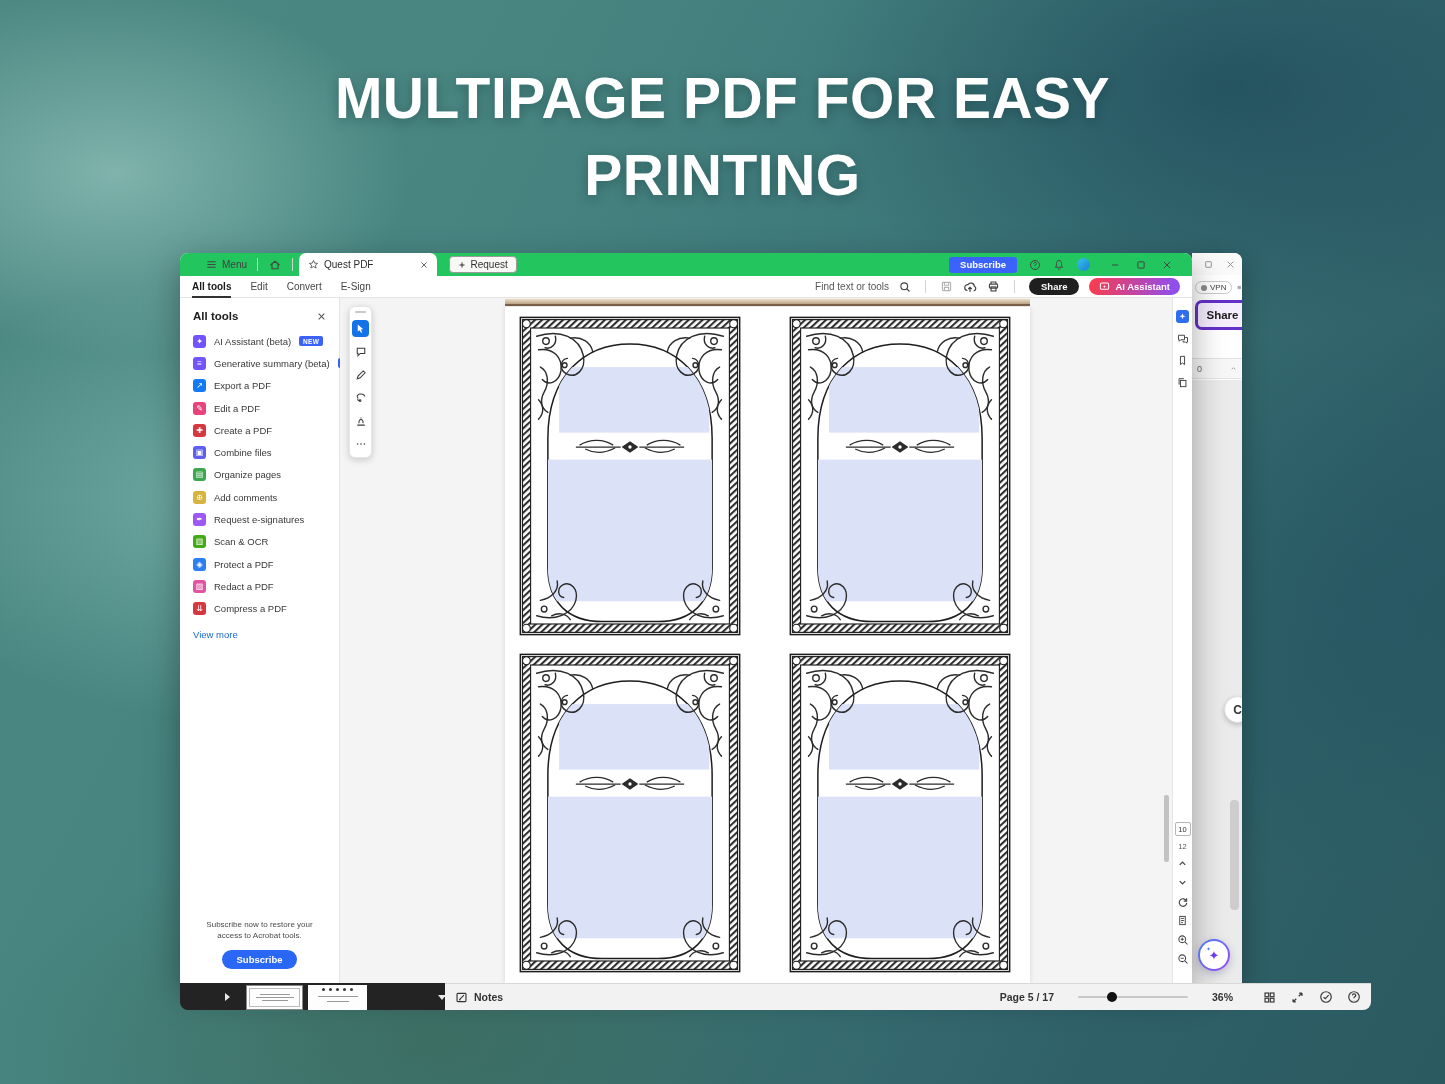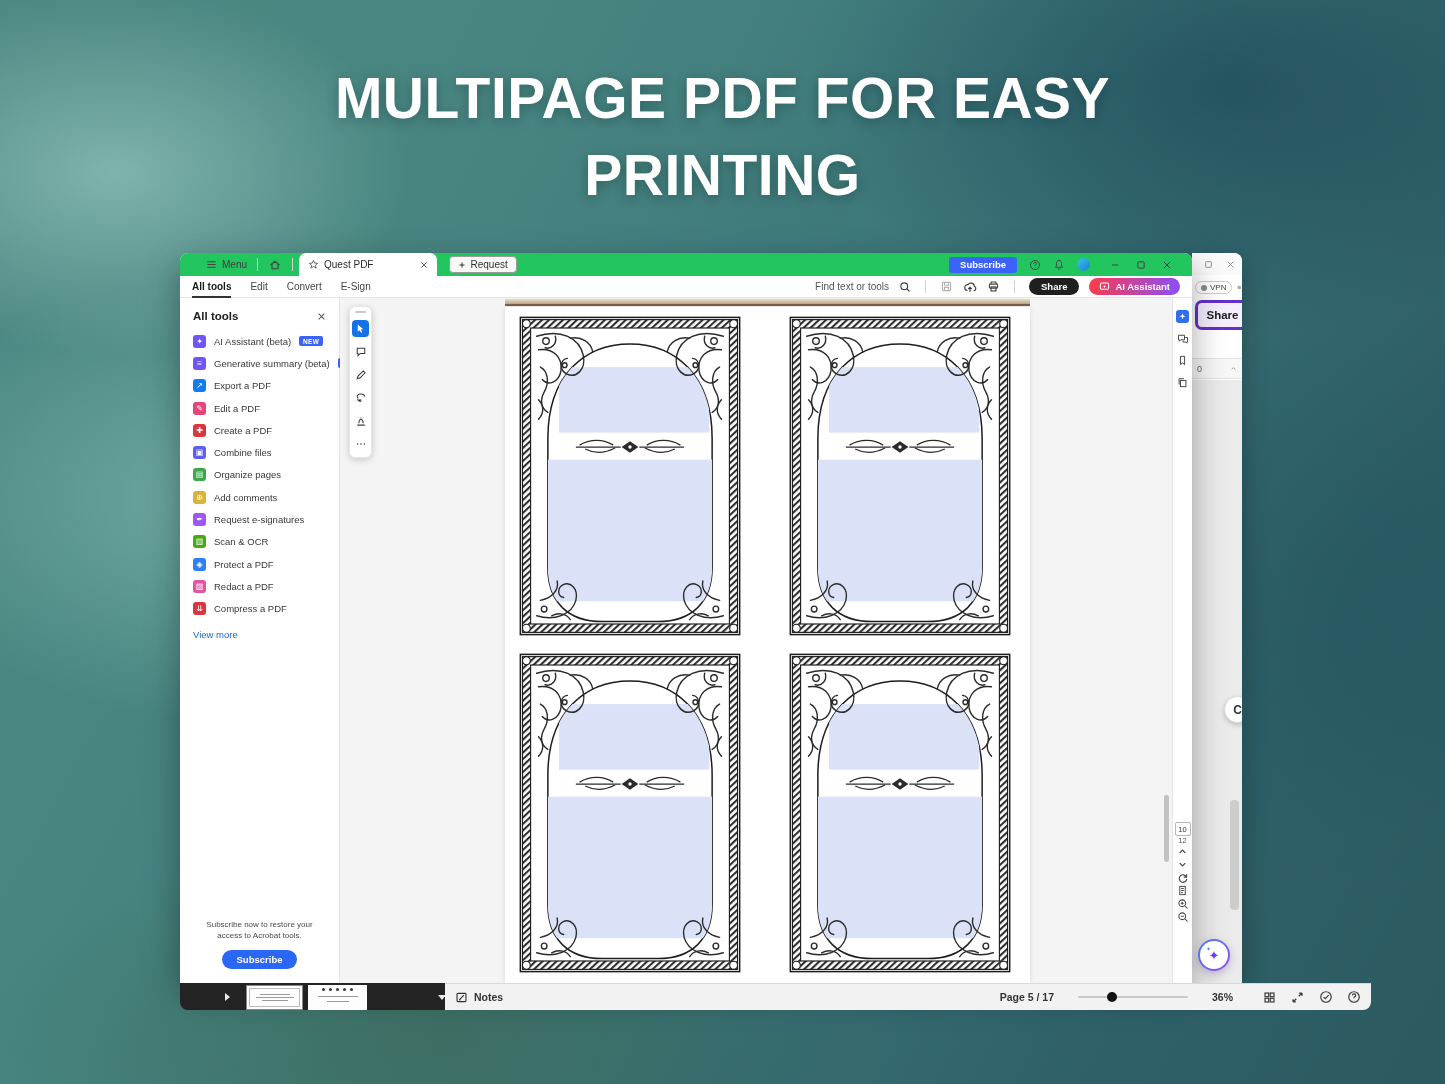--- a/index.html
+++ b/index.html
@@ -89,21 +89,21 @@
     box-shadow:0 2px 7px rgba(0,0,0,.18); display:flex; flex-direction:column; align-items:center; padding:4px 0 5px; gap:6px; }
   .q-handle { width:11px; height:2px; background:#c9c9c9; border-radius:1px; margin-bottom:1px; }
   .q-ic { width:17px; height:17px; display:flex; align-items:center; justify-content:center; color:#3b3b3b; }
   .q-ic.active { background:#1473e6; border-radius:4px; color:#fff; }
   .doc-scroll { position:absolute; left:824px; top:497px; width:5px; height:67px; background:#c2c2c2; border-radius:2px; }
   
   .rail { position:absolute; right:0; top:45px; width:20px; height:685px; background:#fff; border-left:1px solid #e6e6e6; }
   .rail-top { display:flex; flex-direction:column; align-items:center; gap:9px; padding-top:12px; }
   .rail-ic { width:13px; height:13px; display:flex; align-items:center; justify-content:center; color:#444; }
   .rail-ic.active { background:#2f6fef; border-radius:3px; color:#fff; }
-  .rail-bottom { position:absolute; left:0; right:0; top:524px; display:flex; flex-direction:column; align-items:center; }
+  .rail-bottom { position:absolute; left:0; right:0; top:524px; display:flex; flex-direction:column; align-items:center; gap:6px; }
   .page-box { width:16px; height:14px; border:1px solid #b5b5b5; border-radius:2px; font-size:7.5px; color:#333; display:flex; align-items:center; justify-content:center; }
   .page-total { font-size:7.5px; color:#555; }
   
   .tstrip { position:absolute; left:180px; top:983px; width:265px; height:27px; background:#232323; border-radius:0 0 0 8px; overflow:hidden; }
   .tri-r { position:absolute; left:45px; top:10px; width:0; height:0; border-top:4px solid transparent; border-bottom:4px solid transparent; border-left:5px solid #e8e8e8; }
   .tri-d { position:absolute; left:258px; top:12px; width:0; height:0; border-left:4px solid transparent; border-right:4px solid transparent; border-top:5px solid #e8e8e8; }
   .thumb { position:absolute; top:2px; height:25px; background:#fdfdfd; }
   .thumb.a { left:66px; width:57px; border:1px solid #888; }
   .thumb.a .inner { margin:2px; height:19px; border:1px solid #bbb; display:flex; flex-direction:column; align-items:center; justify-content:center; gap:2px; }
   .tline { height:1px; background:#9a9a9a; }

